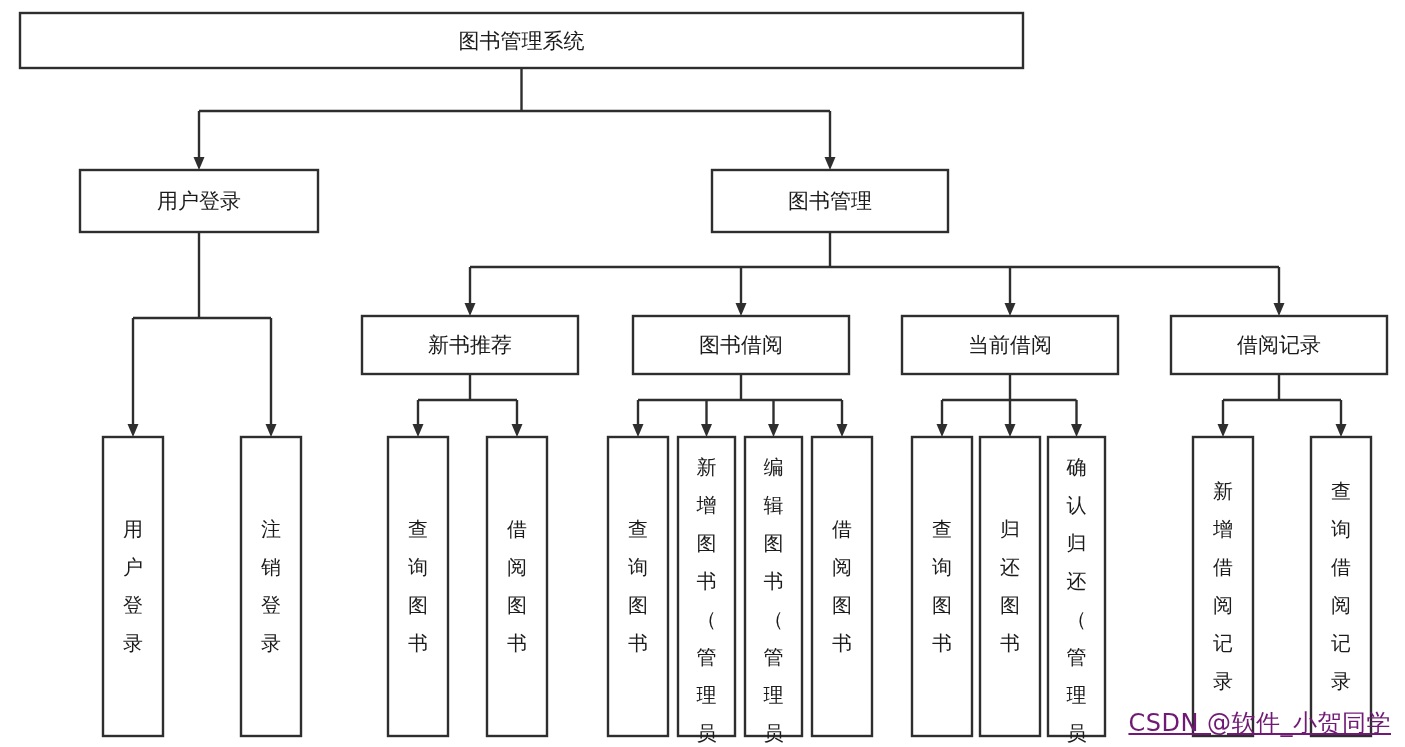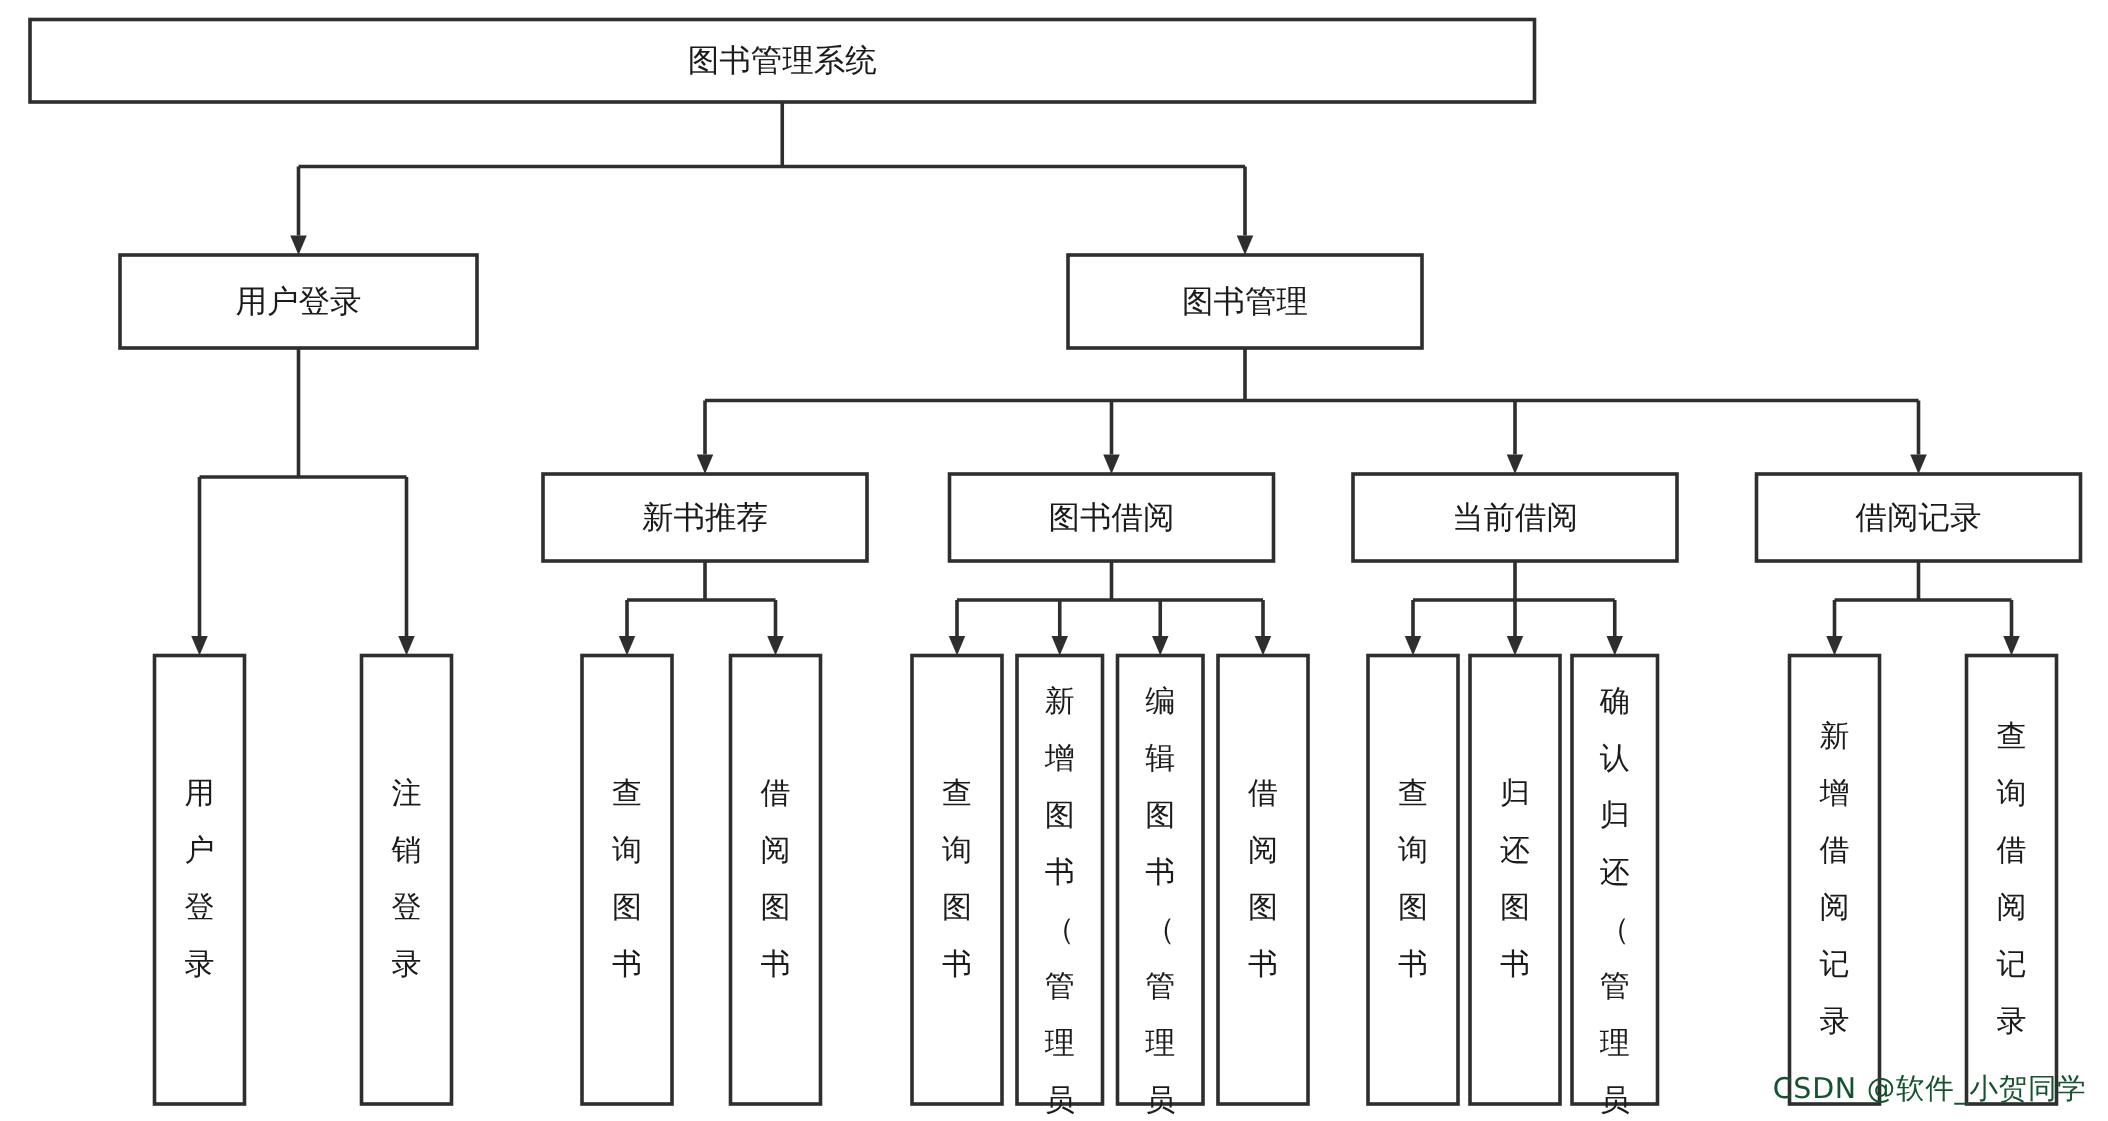--- a/index.html
+++ b/index.html
@@ -54,25 +54,26 @@
     font-family: "DejaVu Sans", "Liberation Sans", sans-serif;
     font-size: 20px;
     fill: #1b1b1b;
     text-anchor: middle;
   }
   .watermark {
     position: absolute;
     right: 14px;
     bottom: 8px;
     font-family: "DejaVu Sans", "Liberation Sans", sans-serif;
-    font-size: 19px;
-    color: #14532d;
+    font-size: 24px;
+    color: #701a75;
     letter-spacing: 0.5px;
     white-space: nowrap;
     user-select: none;
+    text-decoration: underline;
   }
 </style>
 </head>
 <body>
 
 <div id="diagram-root">
   <svg id="flow-svg" viewBox="0 0 1405 747">
     <g id="connector-layer">
         <path class="conn" d="M 521.5 68 L 521.5 111"></path>
         <path class="conn" d="M 199 111 L 830 111"></path>

